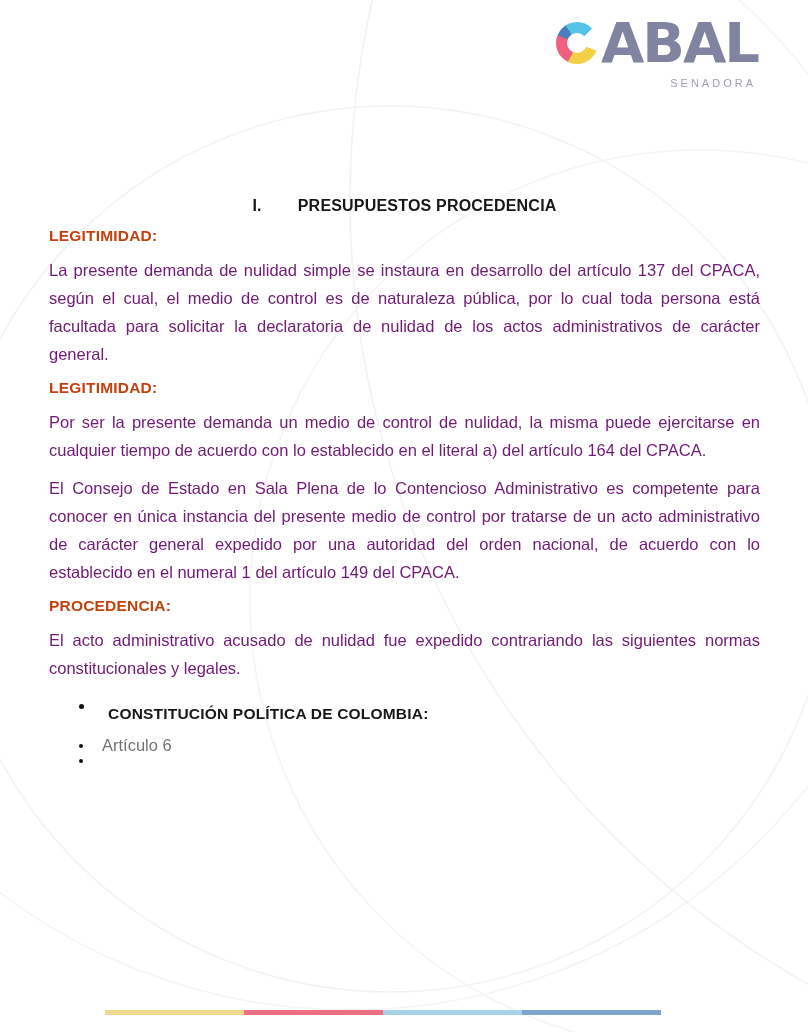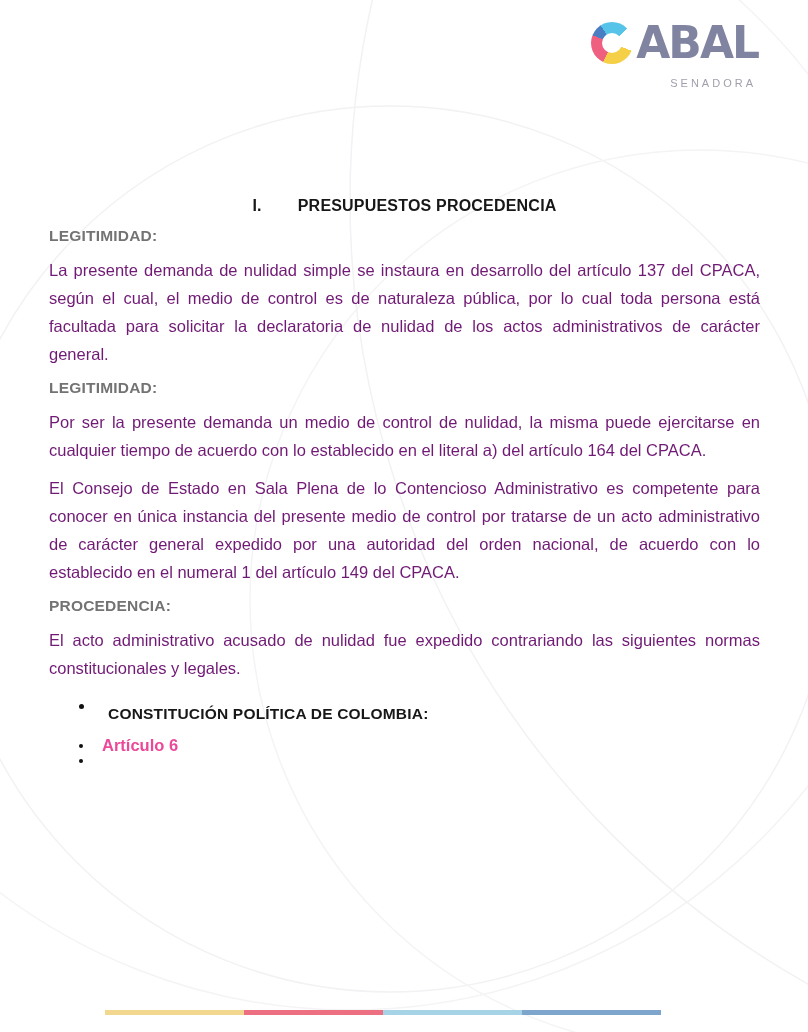--- a/index.html
+++ b/index.html
@@ -10,49 +10,49 @@
   }
   .watermark { position:absolute; left:0; top:0; pointer-events:none; }
 
   
   .logo { position:absolute; top:22px; right:50px; }
   .logo-row { display:flex; align-items:center; justify-content:flex-end; gap:3px; }
   .logo-c { position:relative; width:42px; height:42px; border-radius:50%; flex:0 0 auto; }
   .logo-c::after { content:""; position:absolute; inset:11px; background:#ffffff; border-radius:50%; }
   .logo-text {
     font-family:"DejaVu Sans", sans-serif; font-weight:bold;
-    font-size:44px; line-height:42px; letter-spacing:-2px;
+    font-size:56px; line-height:42px; letter-spacing:-2px;
   }
   .logo-sub {
     text-align:right; font-size:11px; letter-spacing:3px;
     color:#9fa0ab; margin-top:13px; padding-right:2px;
   }
 
   
   .content { position:relative; padding:0 48px 0 49px; }
   .doc-title {
     margin-top:196px; text-align:center;
     font-weight:bold; font-size:16px; line-height:20px; color:#171717;
     letter-spacing:0.2px;
   }
   .title-num { margin-right:36px; }
   .sec-h {
     margin:10px 0 0; font-size:15.5px; font-weight:bold; line-height:20px;
-    color:#737373; letter-spacing:0.2px;
+    color:#c2410c; letter-spacing:0.2px;
   }
   .sec-p {
     margin:10px 0 0; font-size:16.5px; line-height:28px;
     text-align:justify; color:#701a75;
   }
   .blist { margin-top:6px; }
   .b-head-row { display:flex; align-items:flex-start; padding-left:30px; line-height:20px; margin-top:22px; }
   .dot { width:5px; height:5px; border-radius:50%; background:#111; margin-right:24px; flex:0 0 auto; }
   .b-head { font-weight:bold; font-size:15.5px; color:#171717; letter-spacing:0.2px; }
   .sub-list { list-style:none; margin:8px 0 0; padding:0; }
-  .sub-list li { display:flex; align-items:center; padding-left:30px; line-height:27px; font-size:16.5px; color:#ec4899;font-weight:bold; }
+  .sub-list li { display:flex; align-items:center; padding-left:30px; line-height:27px; font-size:16.5px; color:#737373; }
   .dot2 { width:4px; height:4px; border-radius:50%; background:#111; margin-right:19px; flex:0 0 auto; }
 
   
   .bar { position:absolute; left:105px; top:1010px; width:556px; height:5px; display:flex; }
   .bar span { flex:1 1 25%; }
 </style>
 </head>
 <body>
 
 <div class="page">

